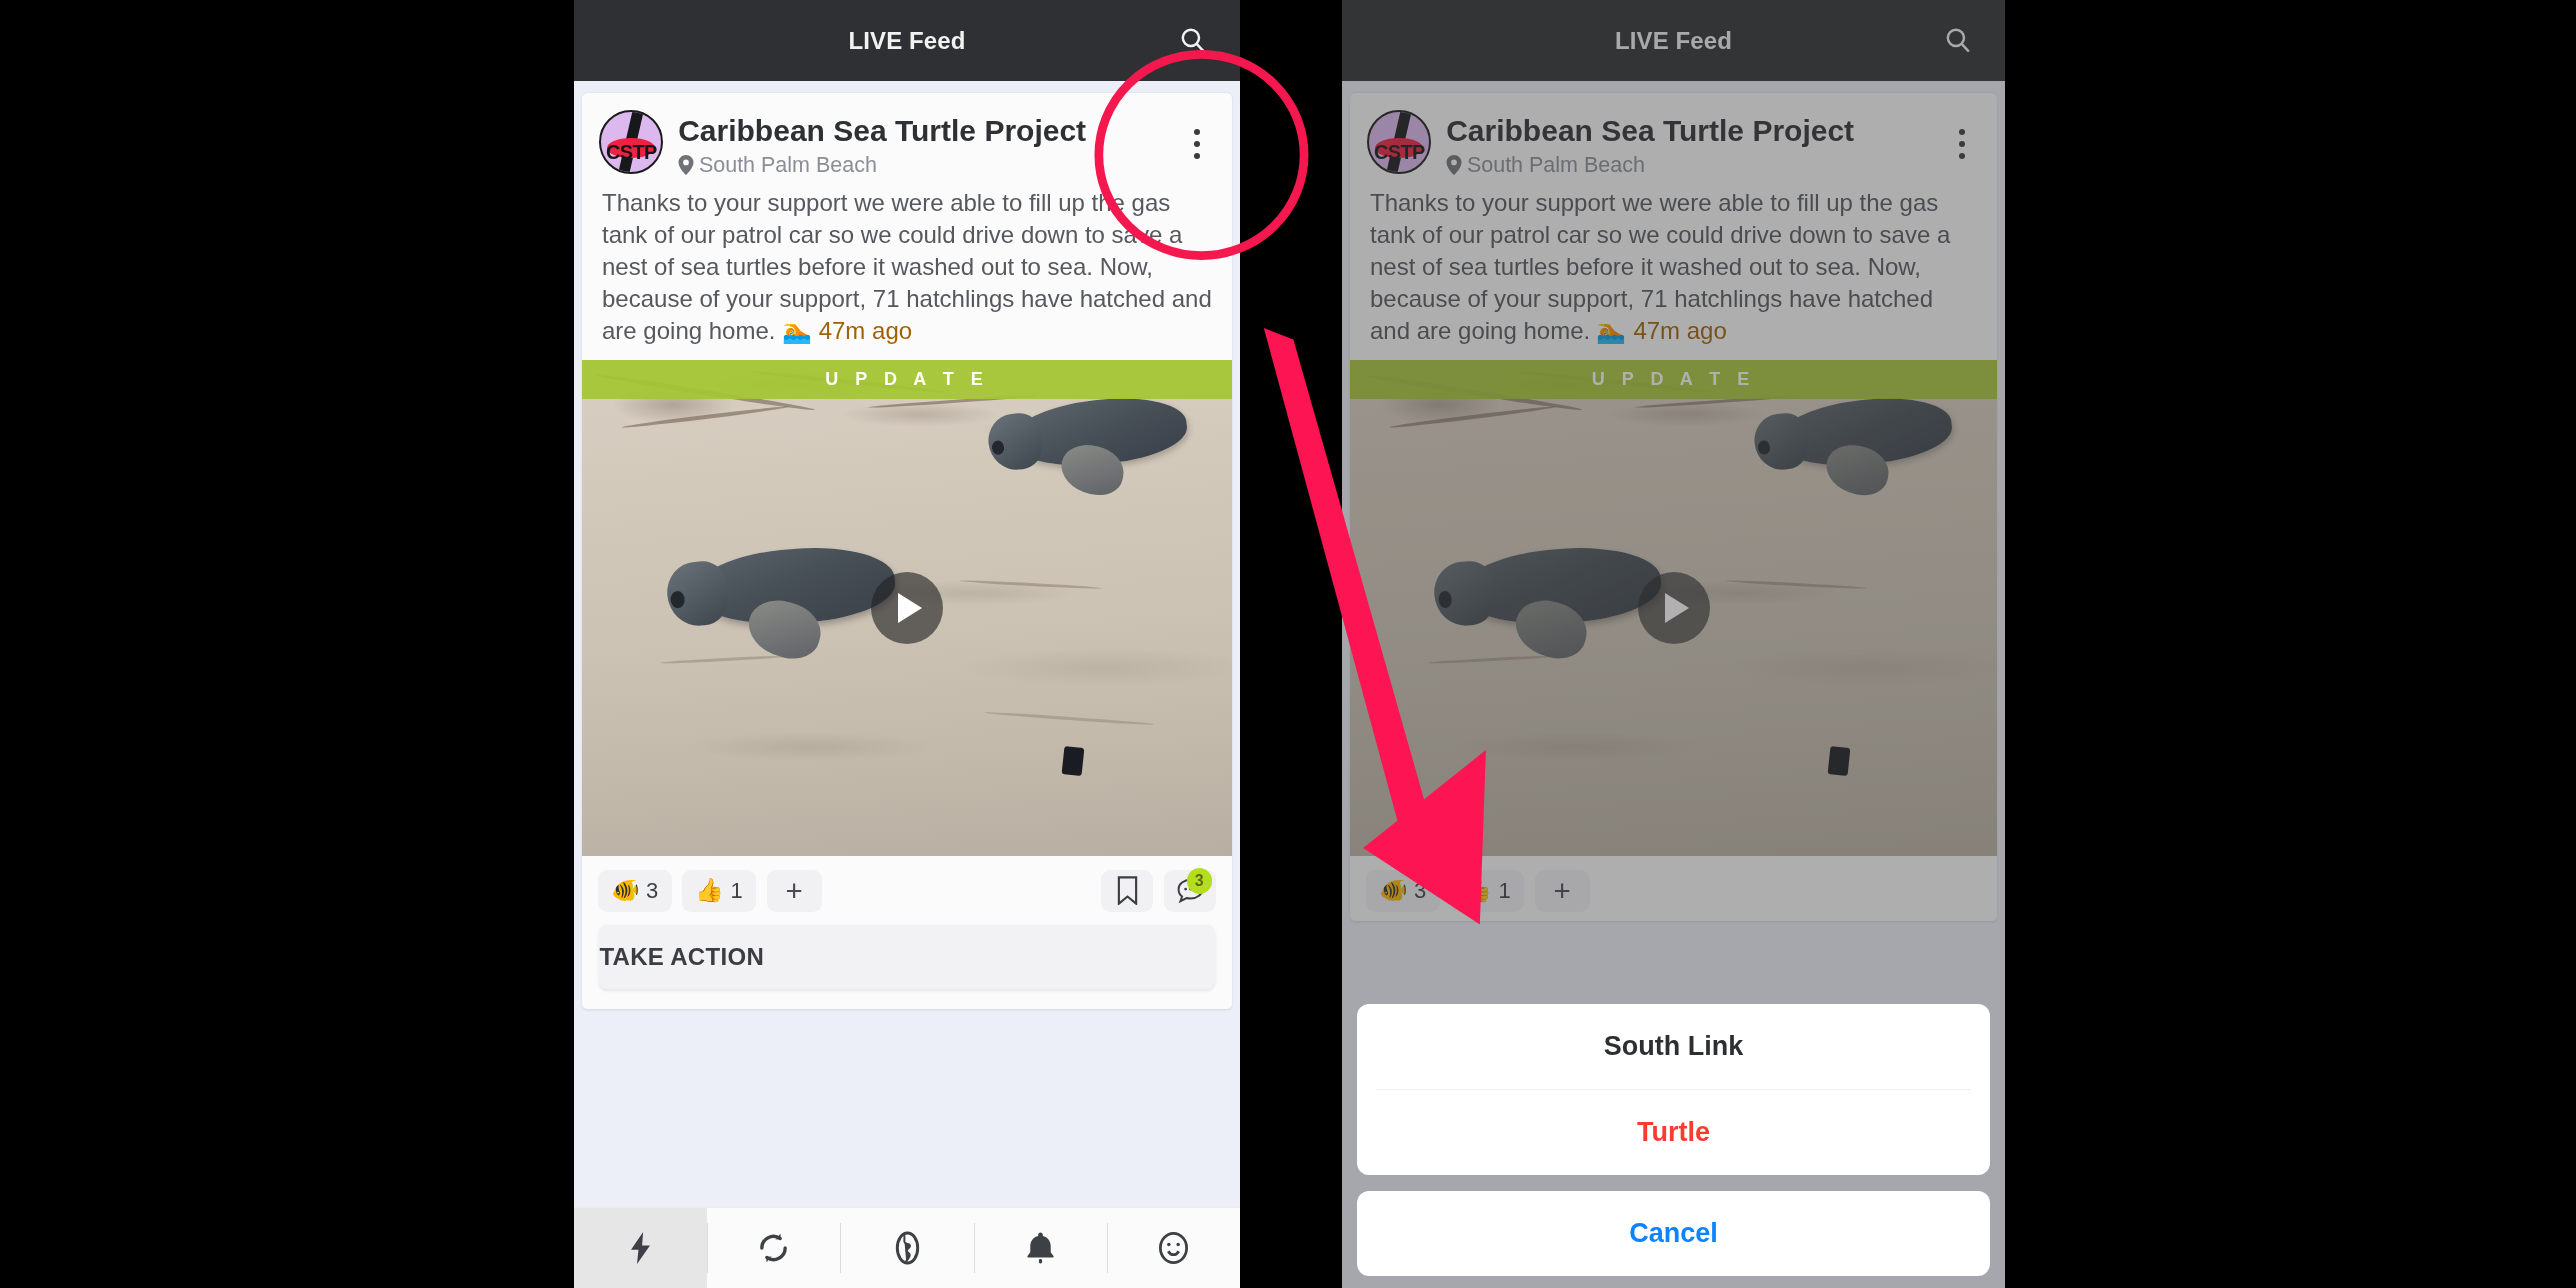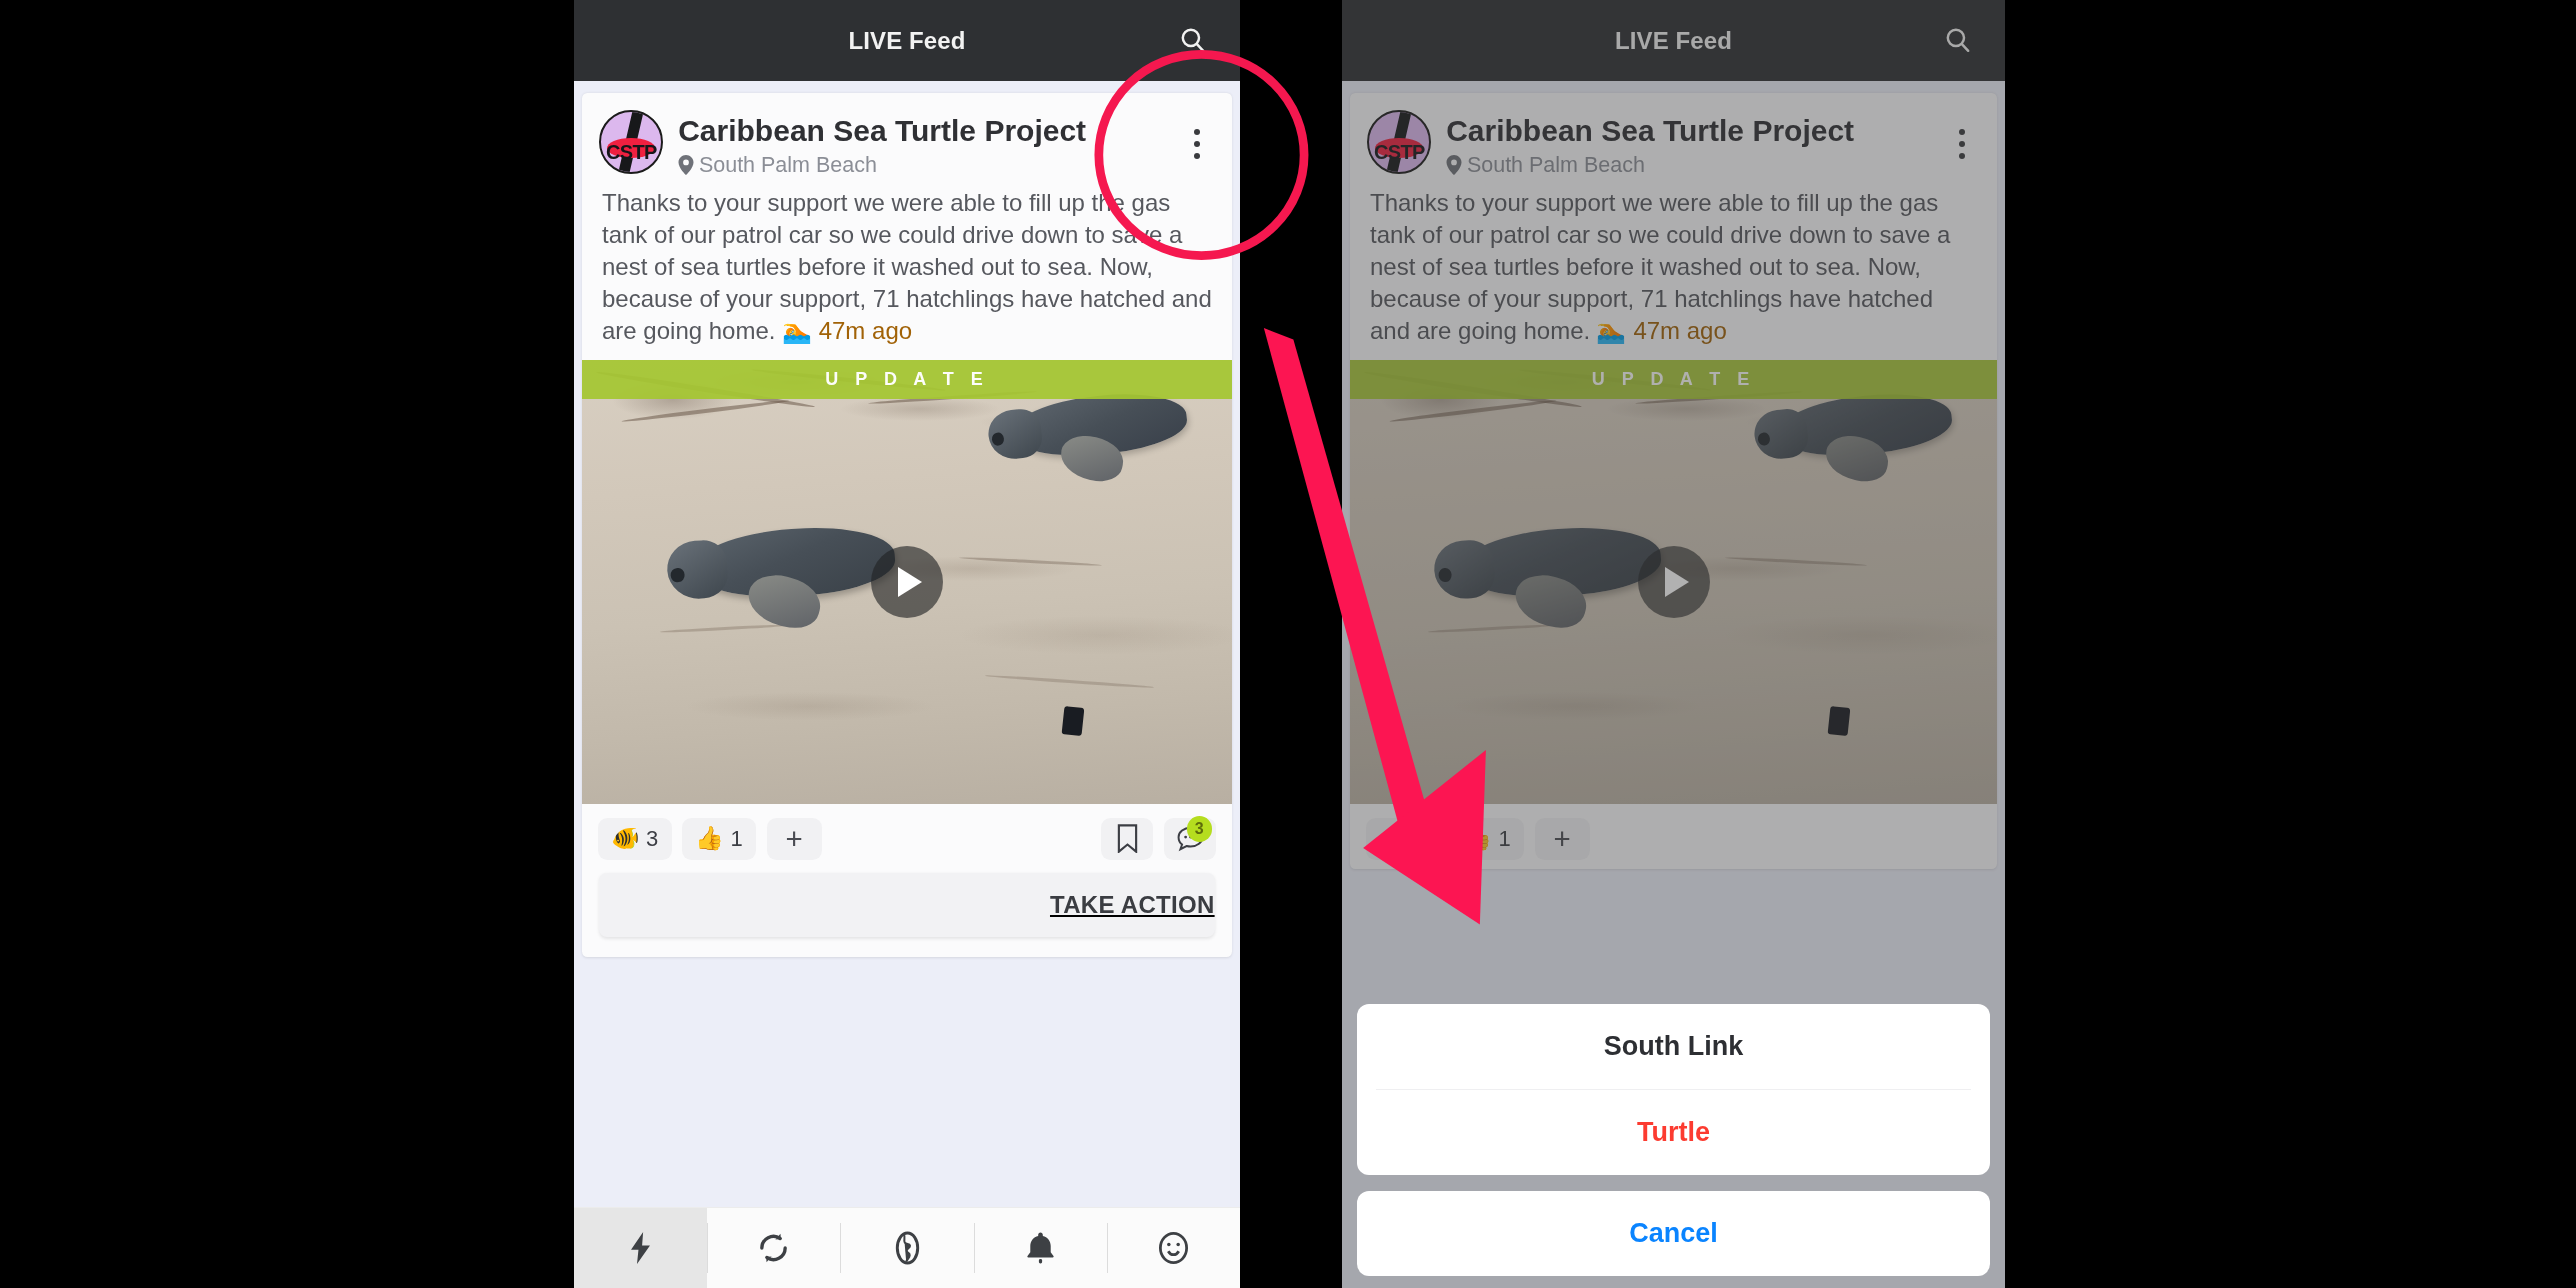--- a/index.html
+++ b/index.html
@@ -45,21 +45,21 @@
   .org-loc svg { width:16px; height:20px; flex:0 0 16px; }
 
   .kebab { position:absolute; right:20px; top:29.5px; width:31px; height:43px;
            display:flex; flex-direction:column; align-items:center; justify-content:center; gap:6px; }
   .kebab i { width:6px; height:6px; border-radius:50%; background:#3a3b3f; display:block; }
 
   .post-text { padding:2.7px 20px 13.4px 20px; font-size:24px; line-height:1.33; color:#56585e; }
   .post-text .ago { color:#a16207; }
 
   
-  .media { position:relative; width:100%; height:444px; overflow:hidden; background:#bdb6ab; }
+  .media { position:relative; width:100%; height:496px; overflow:hidden; background:#bdb6ab; }
   .update-band { position:absolute; left:0; top:0; width:100%; height:39px;
                  background:rgba(165,198,49,.93); display:flex; align-items:center; justify-content:center;
                  z-index:4; }
   .update-band span { color:#fdfdfb; font-size:18px; font-weight:700; letter-spacing:6px; }
 
   
   .sand { position:absolute; inset:0;
      background:
       radial-gradient(87px 28px at 14% 9%, rgba(88,70,58,.30), rgba(88,70,58,0) 70%),
       radial-gradient(127px 20px at 33% 5%, rgba(88,70,58,.26), rgba(88,70,58,0) 70%),
@@ -106,22 +106,22 @@
   .chip.plus .pl { font-size:29.5px; color:#4a4c52; line-height:0.6; font-weight:300; }
   .spacer { flex:1 1 auto; }
   .icobtn { width:52px; height:42px; background:#f1f1f3; border-radius:9.4px;
             display:flex; align-items:center; justify-content:center; margin-left:10.7px; position:relative; }
   .icobtn svg { width:27px; height:29.5px; }
   .badge { position:absolute; right:4px; top:-1.3px; width:25.5px; height:25.5px; border-radius:50%;
            background:#b5dd1f; color:#5d6b0b; font-size:16px; font-weight:700;
            display:flex; align-items:center; justify-content:center; }
 
   .take-action { margin:4px 17.4px 20px 17.4px; height:64px; background:#f2f2f4; border-radius:8px;
-                 display:flex; align-items:center; justify-content:flex-end;
-                 box-shadow:0 1.3px 3.4px rgba(0,0,0,.09);text-decoration:underline; }
+                 display:flex; align-items:center; justify-content:flex-start;
+                 box-shadow:0 1.3px 3.4px rgba(0,0,0,.09); }
   .take-action span { font-size:24px; font-weight:700; color:#3b3d42; letter-spacing:0.3px; }
 
   
   .bottomnav { position:absolute; left:0; bottom:0; width:100%; height:81px;
                background:#fbfbfb; display:flex; align-items:stretch; border-top:0.7px solid #ececec; }
   .navitem { flex:1 1 0; display:flex; align-items:center; justify-content:center; position:relative; }
   .navitem + .navitem::before { content:""; position:absolute; left:0; top:14.8px; bottom:14.8px;
                                 width:0.7px; background:#dcdcdc; }
   .navitem.active { background:#e6e6e6; }
   .navitem svg { width:35px; height:38px; }

